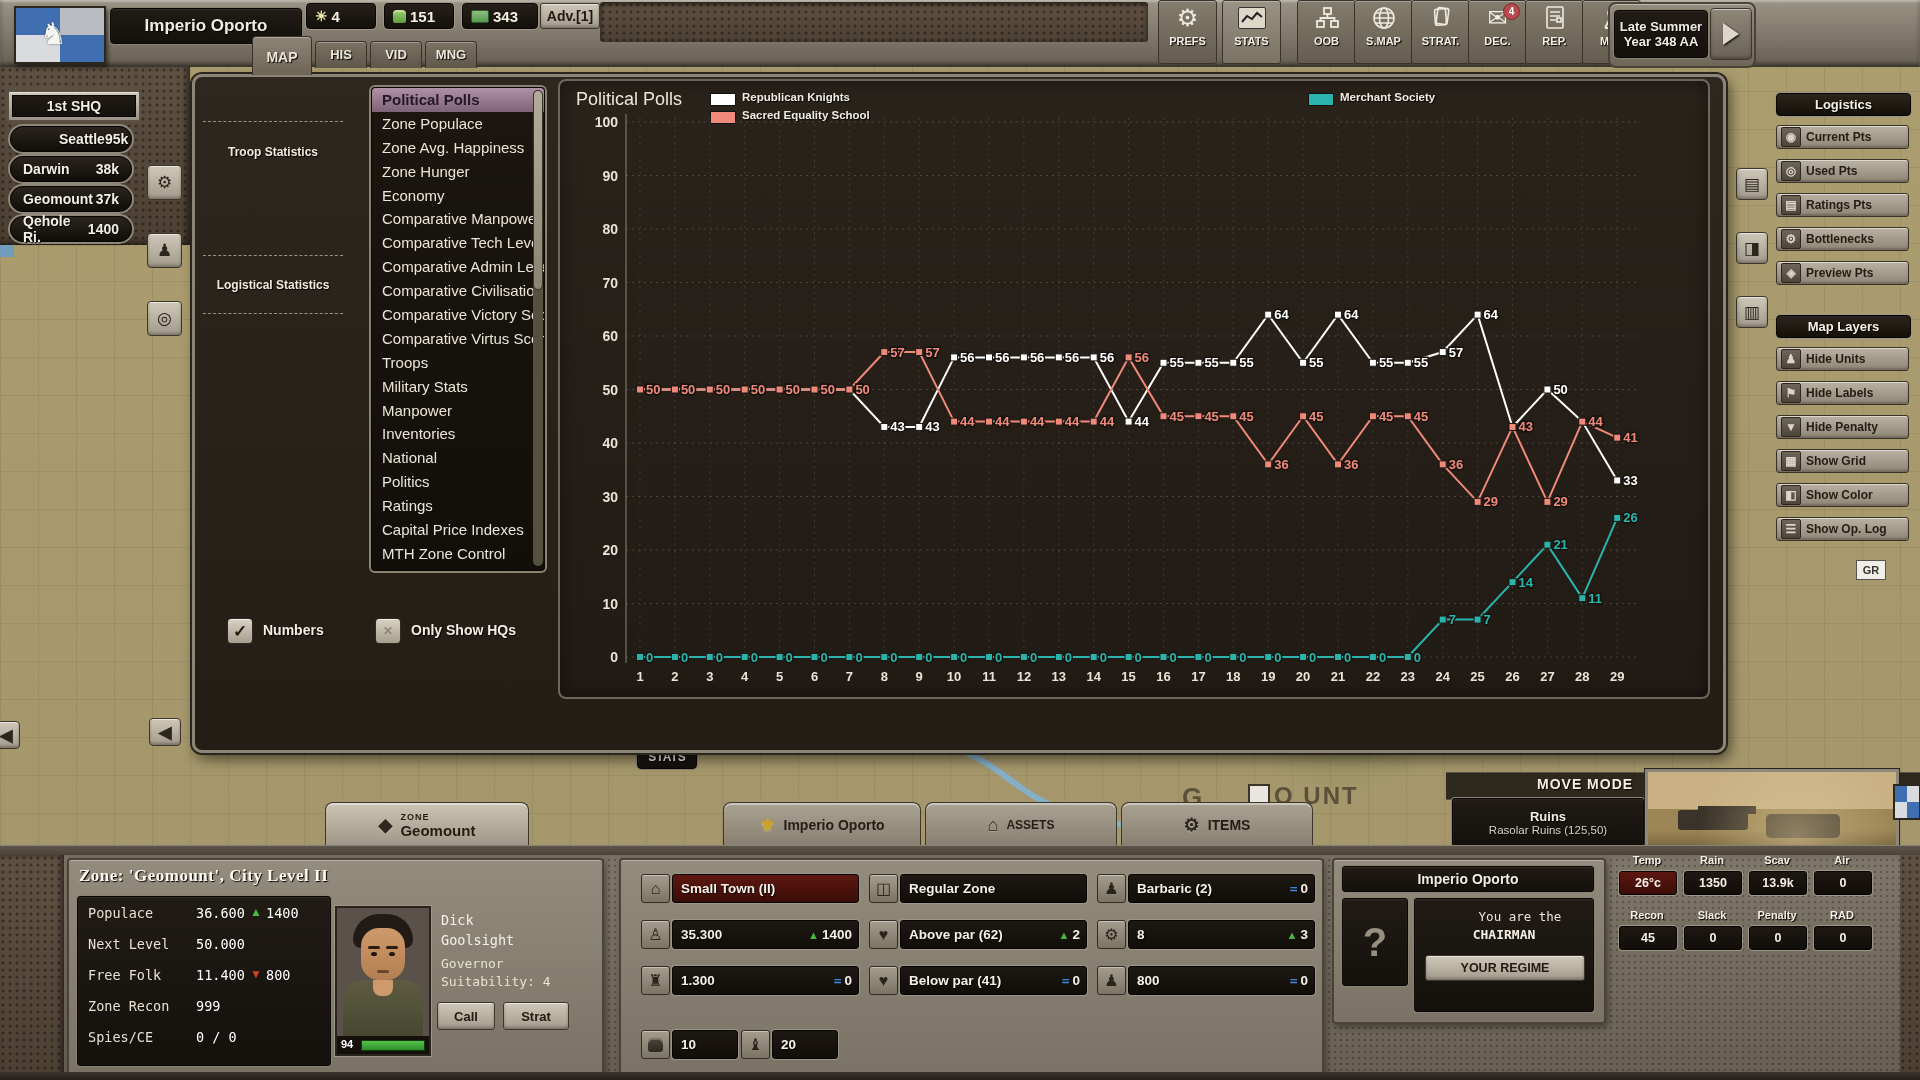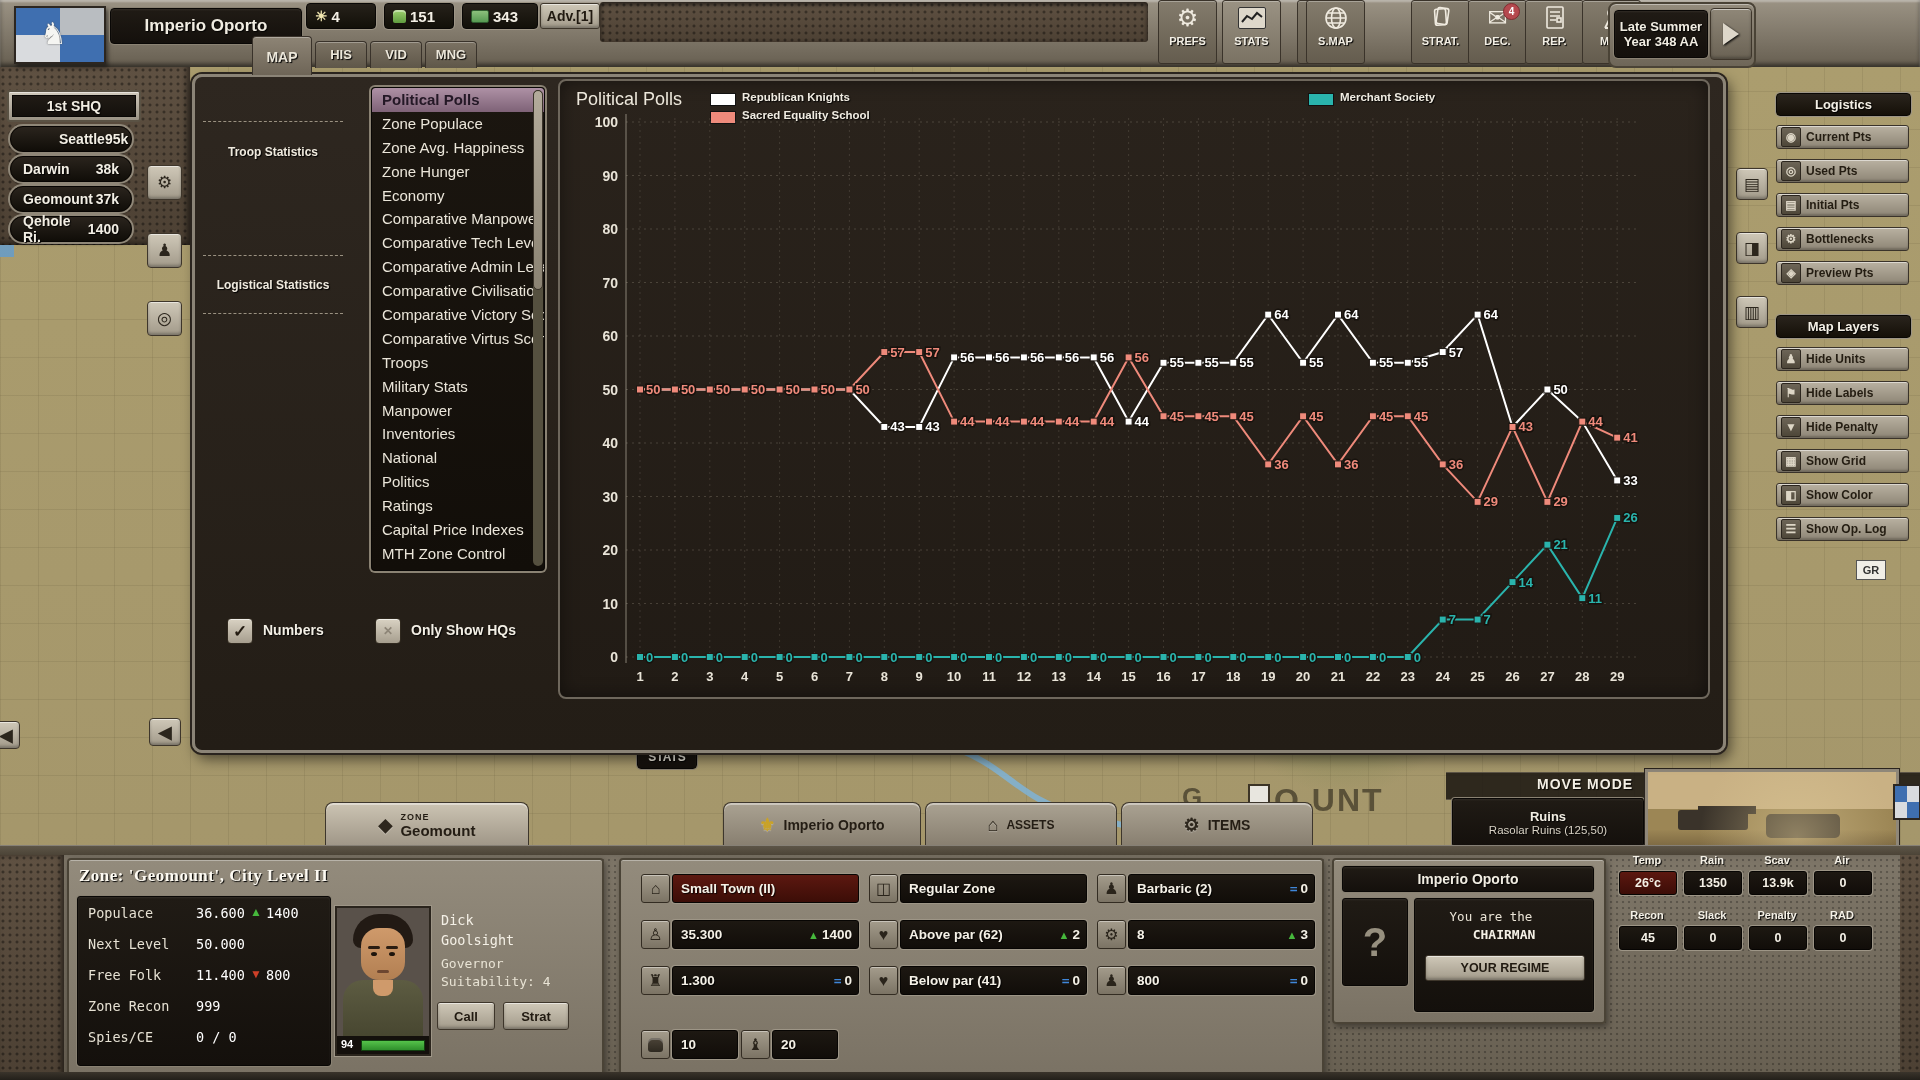--- a/index.html
+++ b/index.html
@@ -456,21 +456,21 @@
             <g fill="none" stroke="#efeadf" stroke-width="1.8">
               <rect x="10" y="2" width="7" height="6"></rect>
               <rect x="3" y="15" width="7" height="6"></rect>
               <rect x="17" y="15" width="7" height="6"></rect>
               <path d="M13.5 8 v4 M6.5 15 v-3 h14 v3"></path>
             </g>
           </svg>
         </div>
         <div class="lb" style="position: static;">OOB</div>
       </div>
-      <div class="menubtn" style="position: absolute; left: 1306px; top: 0px;">
+      <div class="menubtn" style="position: absolute; left: 1354px; top: 0px;">
         <div class="ic" style="position: static;">
           <svg width="26" height="26" viewBox="0 0 26 26">
             <g fill="none" stroke="#efeadf" stroke-width="1.6">
               <circle cx="13" cy="13" r="10"></circle>
               <ellipse cx="13" cy="13" rx="4.5" ry="10"></ellipse>
               <path d="M3 13 h20 M4.5 8 h17 M4.5 18 h17"></path>
             </g>
           </svg>
         </div>
         <div class="lb" style="position: static;">S.MAP</div>
@@ -562,21 +562,21 @@
     <div class="sidebtn" style="position: absolute; left: 1776px; top: 125px; z-index: 6;">
       <div class="sic" style="position: static;">◉</div>
       <div style="position: static;">Current Pts</div>
     </div>
     <div class="sidebtn" style="position: absolute; left: 1776px; top: 159px; z-index: 6;">
       <div class="sic" style="position: static;">◎</div>
       <div style="position: static;">Used Pts</div>
     </div>
     <div class="sidebtn" style="position: absolute; left: 1776px; top: 193px; z-index: 6;">
       <div class="sic" style="position: static;">▤</div>
-      <div style="position: static;">Initial Pts</div>
+      <div style="position: static;">Ratings Pts</div>
     </div>
     <div class="sidebtn" style="position: absolute; left: 1776px; top: 227px; z-index: 6;">
       <div class="sic" style="position: static;">⚙</div>
       <div style="position: static;">Bottlenecks</div>
     </div>
     <div class="sidebtn" style="position: absolute; left: 1776px; top: 261px; z-index: 6;">
       <div class="sic" style="position: static;">◈</div>
       <div style="position: static;">Preview Pts</div>
     </div>
     <div class="sidehdr" style="position: absolute; left: 1776px; top: 315px; z-index: 6;">Map Layers</div>
@@ -601,21 +601,21 @@
       <div style="position: static;">Show Color</div>
     </div>
     <div class="sidebtn" style="position: absolute; left: 1776px; top: 517px; z-index: 6;">
       <div class="sic" style="position: static;">☰</div>
       <div style="position: static;">Show Op. Log</div>
     </div>
     <div class="darkplate txtshadow" style="position: absolute; left: 637px; top: 745px; width: 58px; height: 22px; z-index: 6; display: flex; align-items: center; justify-content: center; font-size: 12px; font-weight: bold; border-radius: 0px 0px 4px 4px;">STATS</div>
     <div style="position: absolute; left: 1100px; top: 743px; z-index: 4; font-size: 11px; font-weight: bold; letter-spacing: 1px; color: rgb(79, 67, 41); text-shadow: rgba(230, 220, 180, 0.6) 0px 0px 2px;">RUINS</div>
     <div style="position: absolute; left: 1182px; top: 782px; z-index: 4; font-size: 26px; font-weight: bold; letter-spacing: 2px; color: rgb(77, 69, 48); opacity: 0.85;">G</div>
     <div style="position: absolute; left: 1248px; top: 784px; width: 18px; height: 18px; z-index: 4; background: rgb(232, 230, 223); border: 2px solid rgb(60, 52, 38);"></div>
-    <div style="position: absolute; left: 1274px; top: 782px; z-index: 4; font-size: 32px; font-weight: bold; letter-spacing: 2px; color: rgb(77, 69, 48); opacity: 0.85;">O UNT</div>
+    <div style="position: absolute; left: 1274px; top: 782px; z-index: 4; font-size: 24px; font-weight: bold; letter-spacing: 2px; color: rgb(77, 69, 48); opacity: 0.85;">O UNT</div>
     <div style="position: absolute; left: 1856px; top: 560px; width: 28px; height: 18px; z-index: 4; background: rgb(240, 238, 231); border: 1px solid rgb(85, 85, 85); font-size: 11px; font-weight: bold; color: rgb(51, 51, 51); text-align: center; line-height: 18px;">GR</div>
     <svg width="300" height="120" style="position: absolute; left: 930px; top: 740px; z-index: 3;">
       <path d="M30 10 C 80 30, 90 60, 150 75 S 250 95, 290 118" fill="none" stroke="#7fb3d6" stroke-width="6" opacity="0.85"></path>
     </svg>
     <div style="position: absolute; left: 1446px; top: 772px; width: 474px; height: 26px; z-index: 5; background: rgba(20, 16, 12, 0.82); border-top: 1px solid rgb(92, 84, 70); border-bottom: 1px solid rgb(92, 84, 70);"></div>
     <div class="white-b txtshadow" style="position: absolute; left: 1537px; top: 776px; z-index: 6; font-size: 14px; letter-spacing: 1px;">MOVE MODE</div>
     <div class="darkplate" style="position: absolute; left: 1452px; top: 798px; width: 190px; height: 47px; z-index: 6; border-radius: 3px; display: flex; flex-direction: column; align-items: center; justify-content: center;">
       <div class="txtshadow" style="position: static; font-size: 13px; font-weight: bold;">Ruins</div>
       <div class="txtshadow" style="position: static; font-size: 11.5px; color: rgb(216, 210, 197);">Rasolar Ruins (125,50)</div>
     </div>
@@ -765,21 +765,21 @@
           <div class="statplate" style="position: absolute; left: 151px; top: 170px; width: 64px;">
             <div class="txtshadow" style="position: static; padding-left: 8px;">20</div>
           </div>
         </div>
         <div class="panel" style="position: absolute; left: 1332px; top: 13px; width: 270px; height: 162px;">
           <div class="darkplate txtshadow" style="position: absolute; left: 8px; top: 6px; width: 250px; height: 24px; border-radius: 3px; display: flex; align-items: center; justify-content: center; font-size: 14px; font-weight: bold;">Imperio Oporto</div>
           <div class="darkplate" style="position: absolute; left: 8px; top: 38px; width: 64px; height: 86px; border-radius: 3px; display: flex; align-items: center; justify-content: center;">
             <div style="position: static; font-size: 40px; font-weight: bold; color: rgb(151, 144, 127);">?</div>
           </div>
           <div class="darkplate" style="position: absolute; left: 80px; top: 38px; width: 178px; height: 112px; border-radius: 3px;">
-            <div class="mono" style="position: absolute; left: 0px; top: 10px; width: 152px; text-align: center; font-size: 12.5px; color: rgb(234, 228, 214);">You are the</div>
+            <div class="mono" style="position: absolute; left: 0px; top: 10px; width: 152px; text-align: center; font-size: 12.5px; color: rgb(234, 228, 214); padding-left: 29px;">You are the</div>
             <div class="mono" style="position: absolute; left: 0px; top: 28px; width: 178px; text-align: center; font-size: 13px; font-weight: bold; color: rgb(244, 240, 230);">CHAIRMAN</div>
             <div class="btn3d" style="position: absolute; left: 10px; top: 56px; width: 158px; height: 24px; border-radius: 3px; display: flex; align-items: center; justify-content: center; font-size: 12.5px;">YOUR REGIME</div>
           </div>
         </div>
         <div class="envlabel" style="position: absolute; left: 1619px; top: 9px;">Temp</div>
         <div class="envplate red" style="position: absolute; left: 1619px; top: 26px;">26°c</div>
         <div class="envlabel" style="position: absolute; left: 1684px; top: 9px;">Rain</div>
         <div class="envplate" style="position: absolute; left: 1684px; top: 26px;">1350</div>
         <div class="envlabel" style="position: absolute; left: 1749px; top: 9px;">Scav</div>
         <div class="envplate" style="position: absolute; left: 1749px; top: 26px;">13.9k</div>

